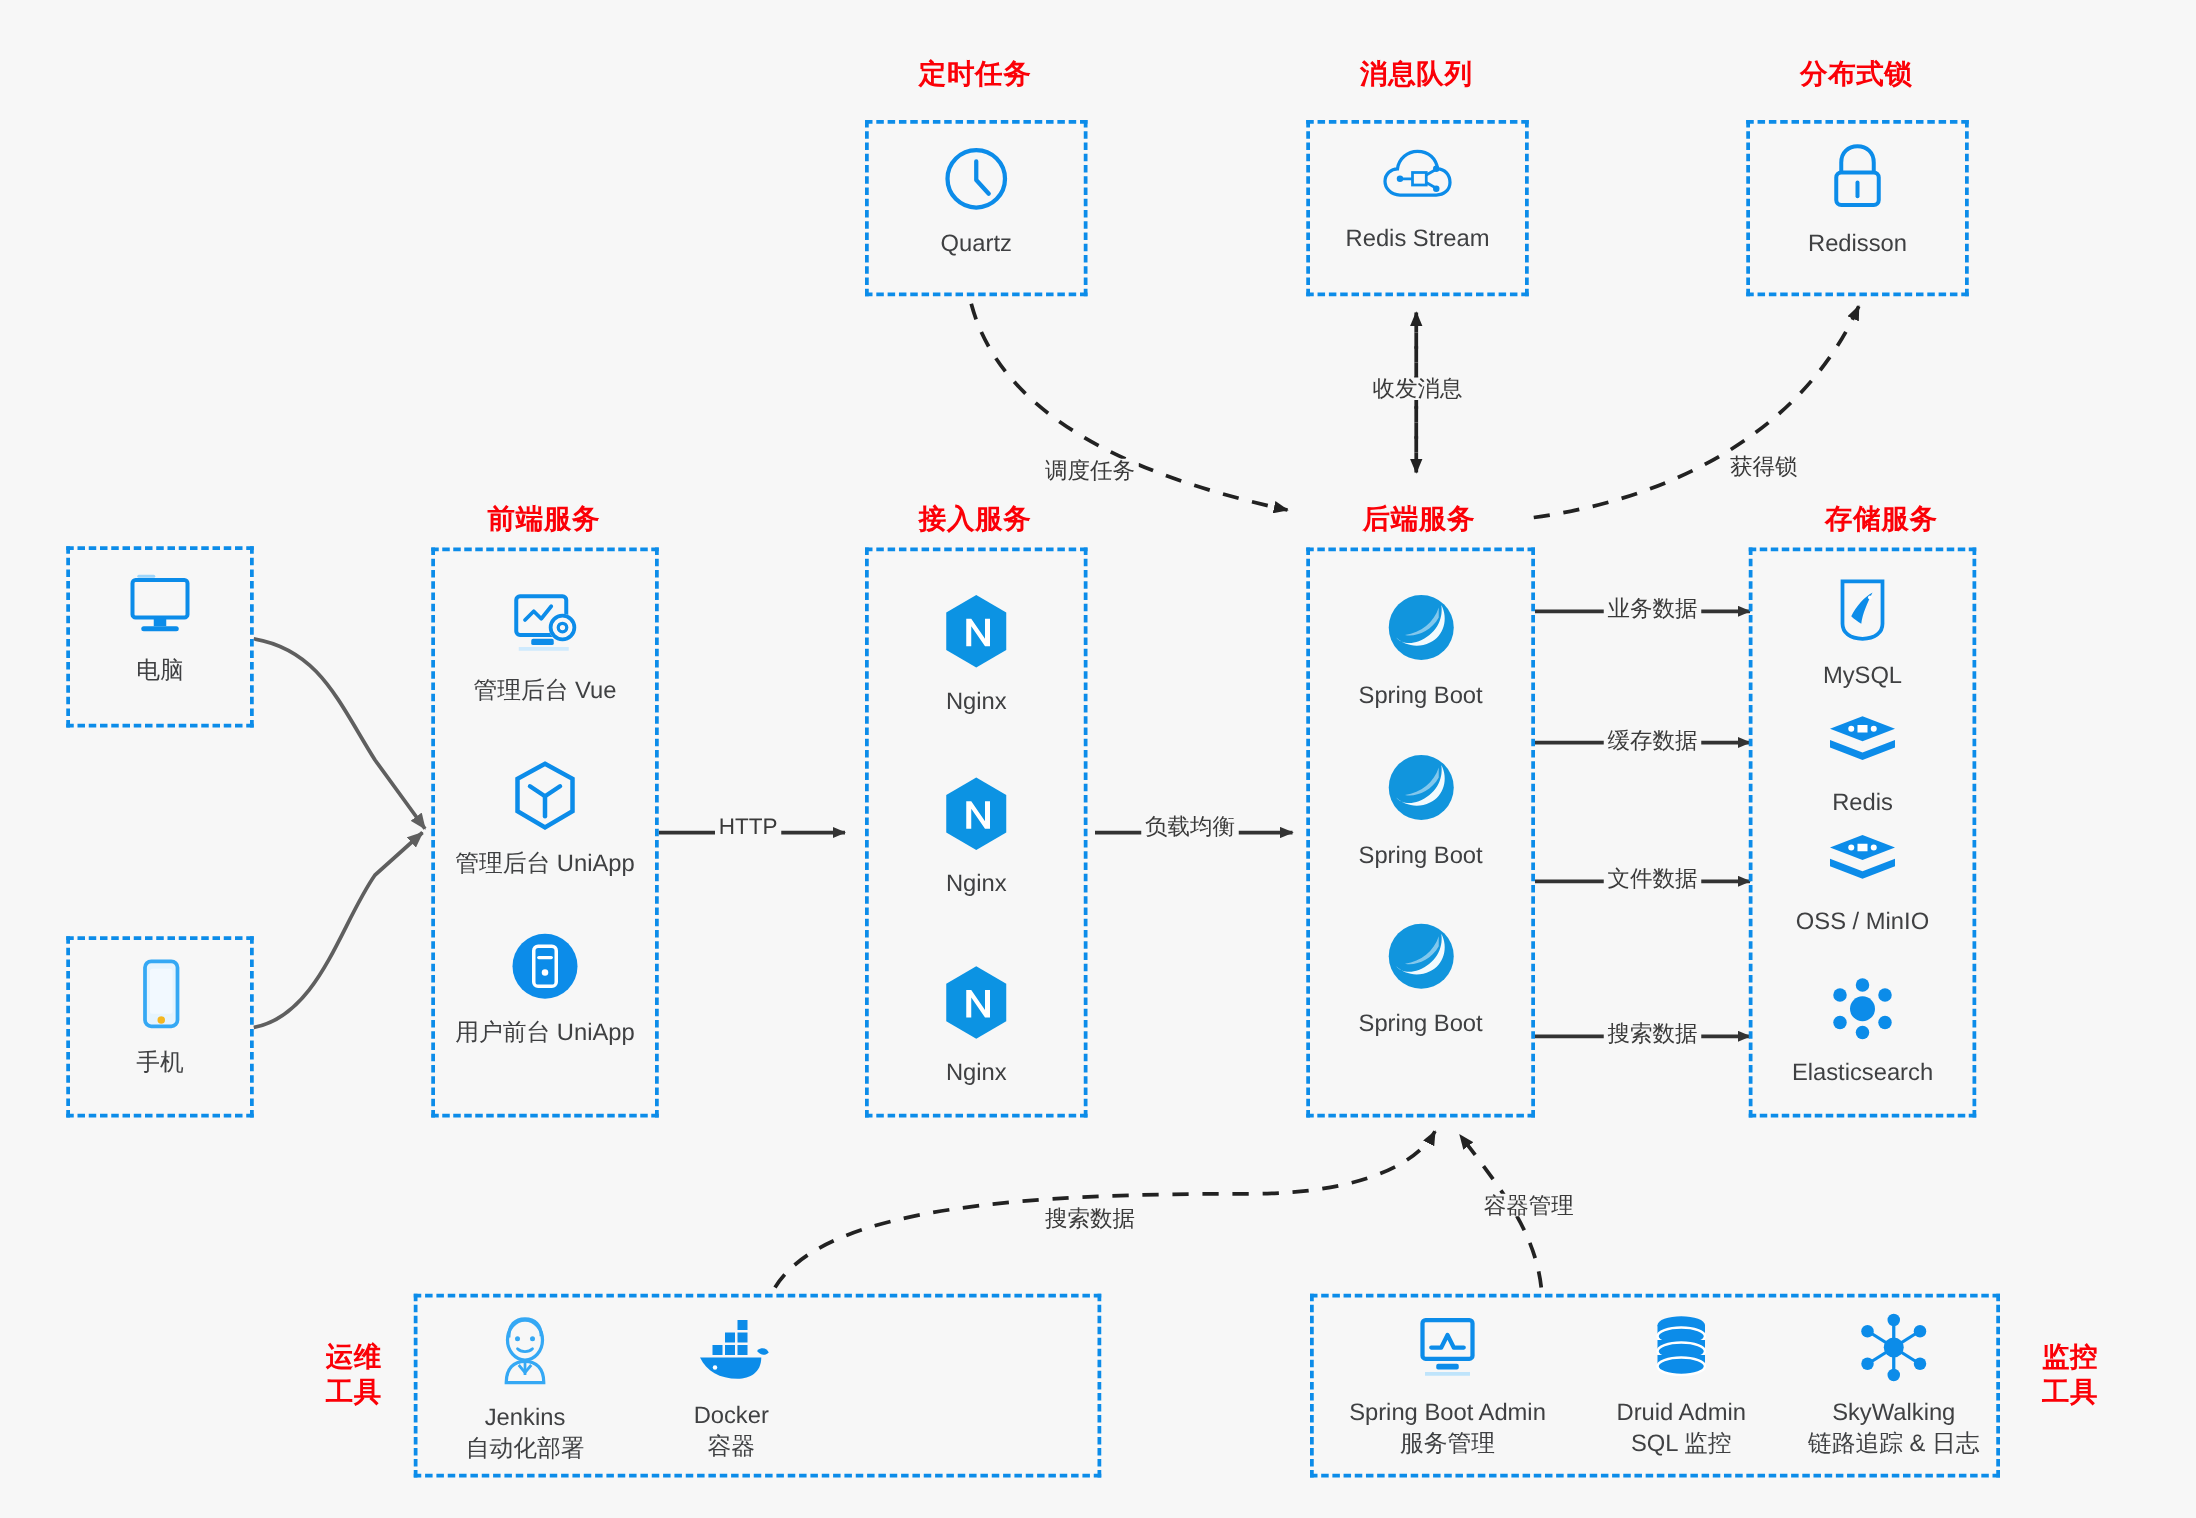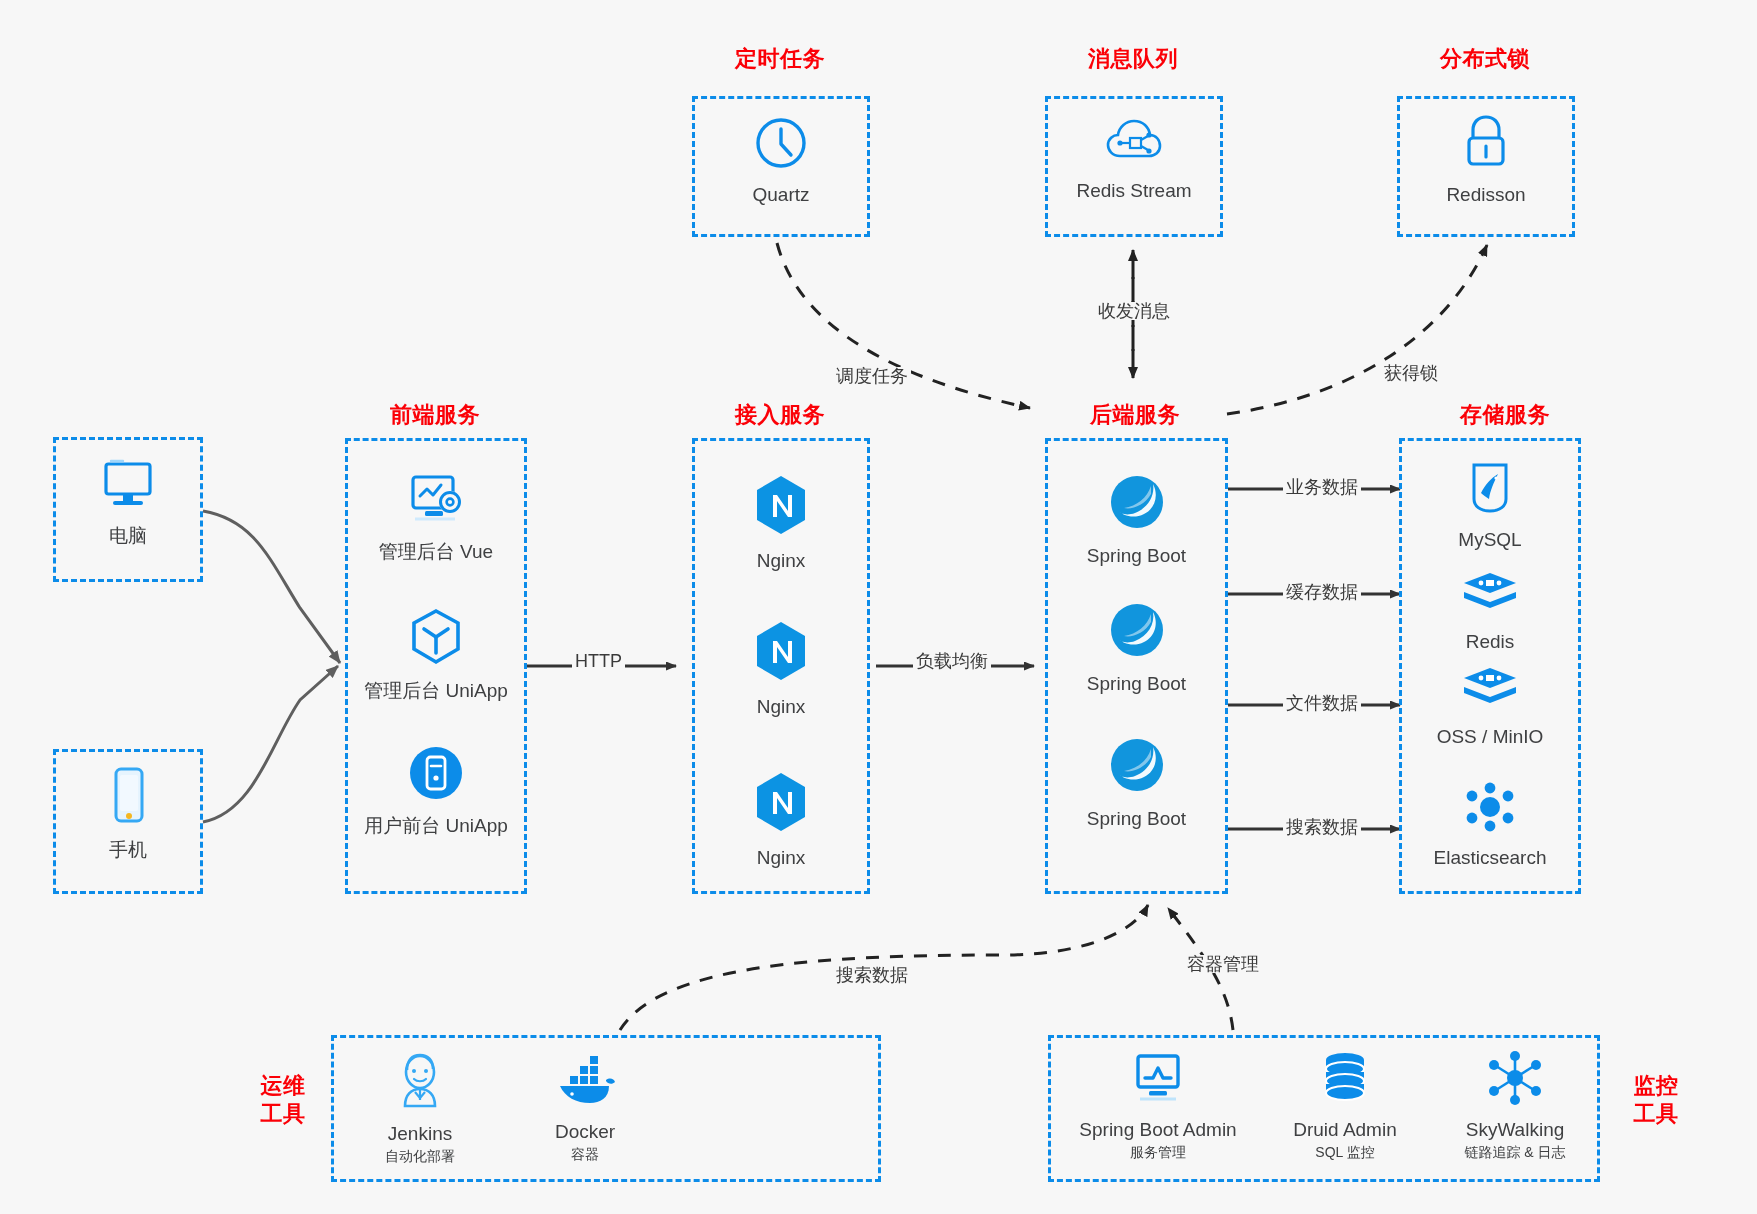--- a/index.html
+++ b/index.html
@@ -63,21 +63,21 @@
     text-align: center;
   }
   .node .cap {
     font-size: 19px;
     color: #3f4042;
     margin-top: 8px;
     white-space: nowrap;
     line-height: 1.3;
   }
   .node .cap2 {
-    font-size: 14px;
+    font-size: 19px;
     color: #3f4042;
     white-space: nowrap;
     line-height: 1.3;
   }
   .icon { display: block; }
 
   
   .elabel {
     position: absolute;
     font-size: 18px;

